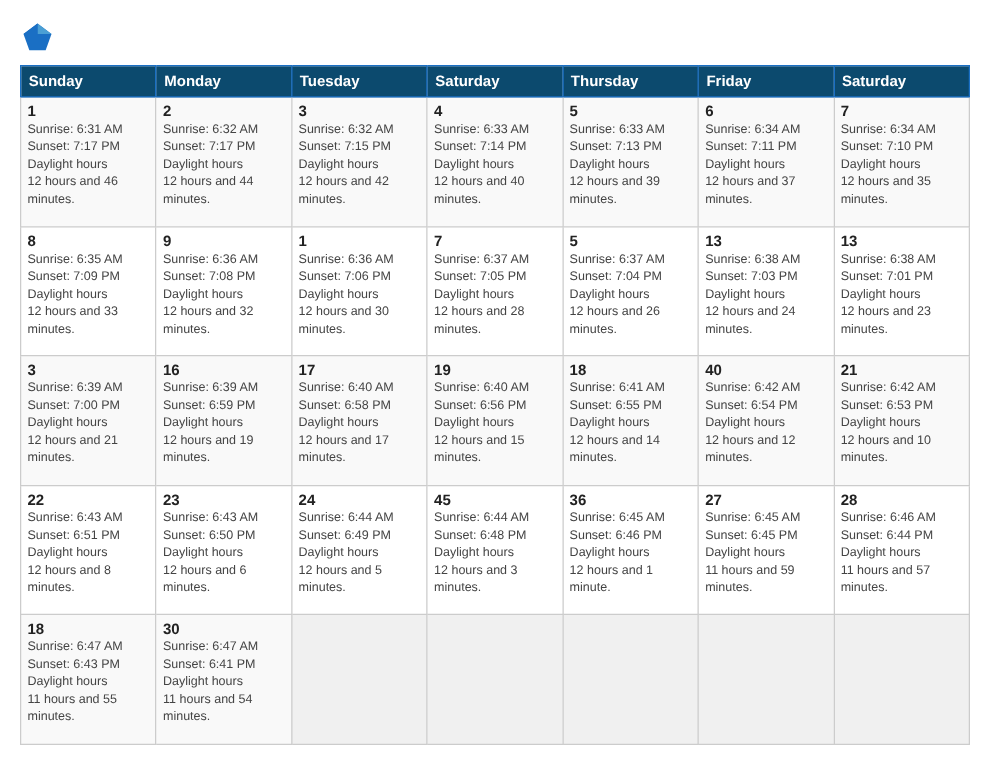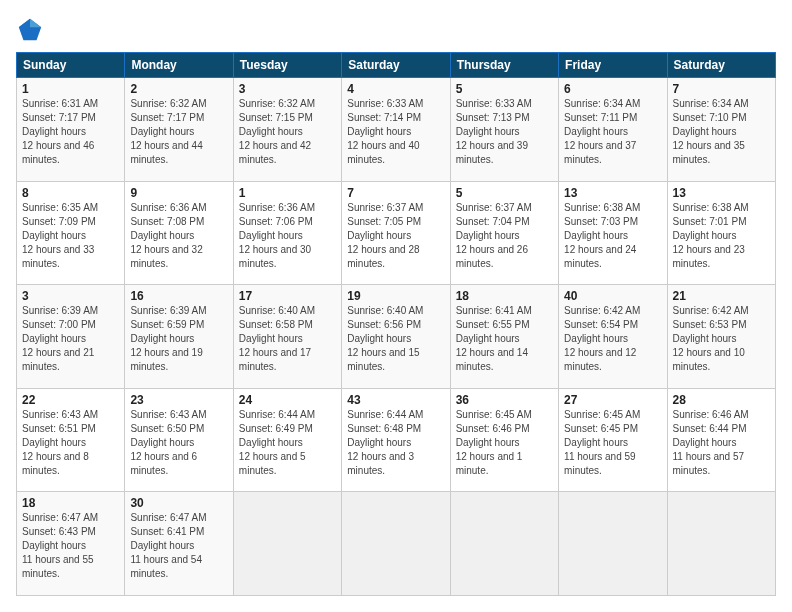--- a/index.html
+++ b/index.html
@@ -279,21 +279,21 @@
           Sunrise: 6:43 AM<br>Sunset: 6:50 PM<br>Daylight hours<br>12 hours and 6 minutes.
         </div>
           </td>
           <td>
             <span class="day-num">24</span>
         <div class="day-info">
           Sunrise: 6:44 AM<br>Sunset: 6:49 PM<br>Daylight hours<br>12 hours and 5 minutes.
         </div>
           </td>
           <td>
-            <span class="day-num">43</span>
+            <span class="day-num">45</span>
         <div class="day-info">
           Sunrise: 6:44 AM<br>Sunset: 6:48 PM<br>Daylight hours<br>12 hours and 3 minutes.
         </div>
           </td>
           <td>
             <span class="day-num">36</span>
         <div class="day-info">
           Sunrise: 6:45 AM<br>Sunset: 6:46 PM<br>Daylight hours<br>12 hours and 1 minute.
         </div>
           </td>

